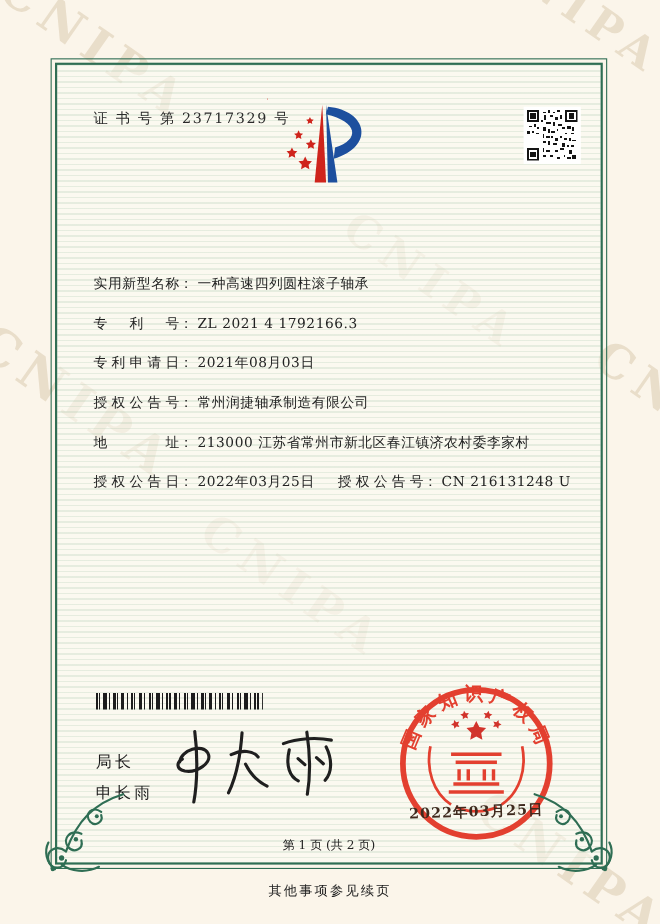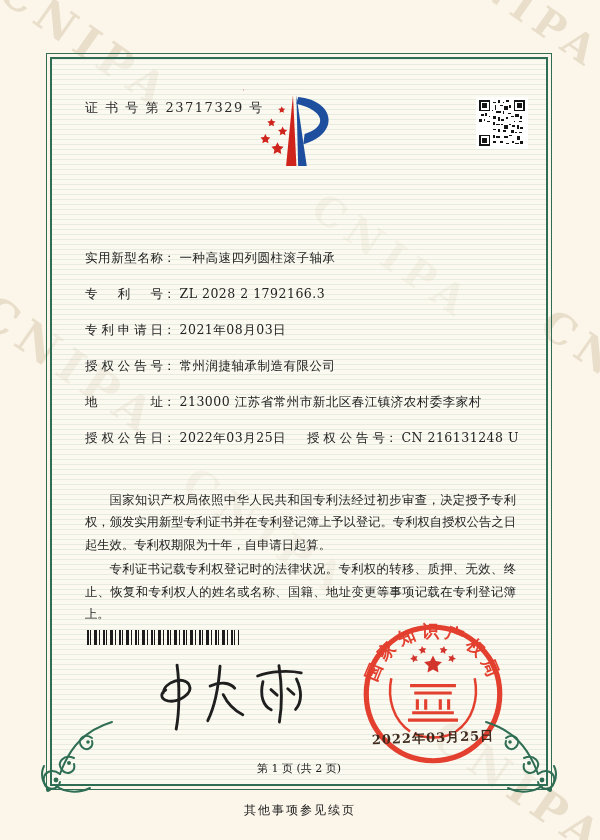--- a/index.html
+++ b/index.html
@@ -265,21 +265,21 @@
     </svg>
 
 
     <div class="fields">
       <div class="field-row">
         <span class="f-label">实用新型名称</span><span class="f-colon">：</span>
         <span class="f-value">一种高速四列圆柱滚子轴承</span>
       </div>
       <div class="field-row">
         <span class="f-label">专利号</span><span class="f-colon">：</span>
-        <span class="f-value">ZL 2028 2 1792166.3</span>
+        <span class="f-value">ZL 2021 4 1792166.3</span>
       </div>
       <div class="field-row">
         <span class="f-label">专利申请日</span><span class="f-colon">：</span>
         <span class="f-value">2021年08月03日</span>
       </div>
       <div class="field-row">
         <span class="f-label">授权公告号</span><span class="f-colon">：</span>
         <span class="f-value">常州润捷轴承制造有限公司</span>
       </div>
       <div class="field-row">
@@ -291,27 +291,27 @@
           <span class="f-label">授权公告日</span><span class="f-colon">：</span>
           <span class="f-value">2022年03月25日</span>
         </span>
         <span class="pair-b">
           <span class="f-label">授权公告号</span><span class="f-colon">：</span>
           <span class="f-value">CN 216131248 U</span>
         </span>
       </div>
     </div>
 
-    <div class="paras">
-      <p>国家知识产权局依照中华人民共和国专利法经过初步审查，决定授予专利权，颁发实用新型专利证书并在专利登记簿上予以登记。专利权自授权公告之日起生效。专利权期限为十年，自申请日起算。</p>
-      <p>专利证书记载专利权登记时的法律状况。专利权的转移、质押、无效、终止、恢复和专利权人的姓名或名称、国籍、地址变更等事项记载在专利登记簿上。</p>
+
+    <div class="barcode"></div>
+
+    <div class="sign-block">
+      <div>局长</div>
+      <div>申长雨</div>
     </div>
-
-    <div class="barcode"></div>
-
     <svg class="sign-svg" viewBox="0 0 220 90">
       <g fill="none" stroke="#1f1f1f" stroke-width="3.4" stroke-linecap="round" transform="rotate(-3 110 45)">
         <path d="M28,38 C30,25 54,19 59,30 C64,41 45,51 33,48 C23,45 25,38 31,35"></path>
         <path d="M46,6 C48,30 46,62 41,82"></path>
         <path d="M97,10 C94,34 88,58 79,74"></path>
         <path d="M84,33 C96,28 108,30 113,37"></path>
         <path d="M99,44 C104,56 112,64 121,69"></path>
         <path d="M141,24 C156,19 178,19 193,23"></path>
         <path d="M167,13 C169,34 169,58 164,80"></path>
         <path d="M147,31 C142,48 146,60 155,65"></path>

